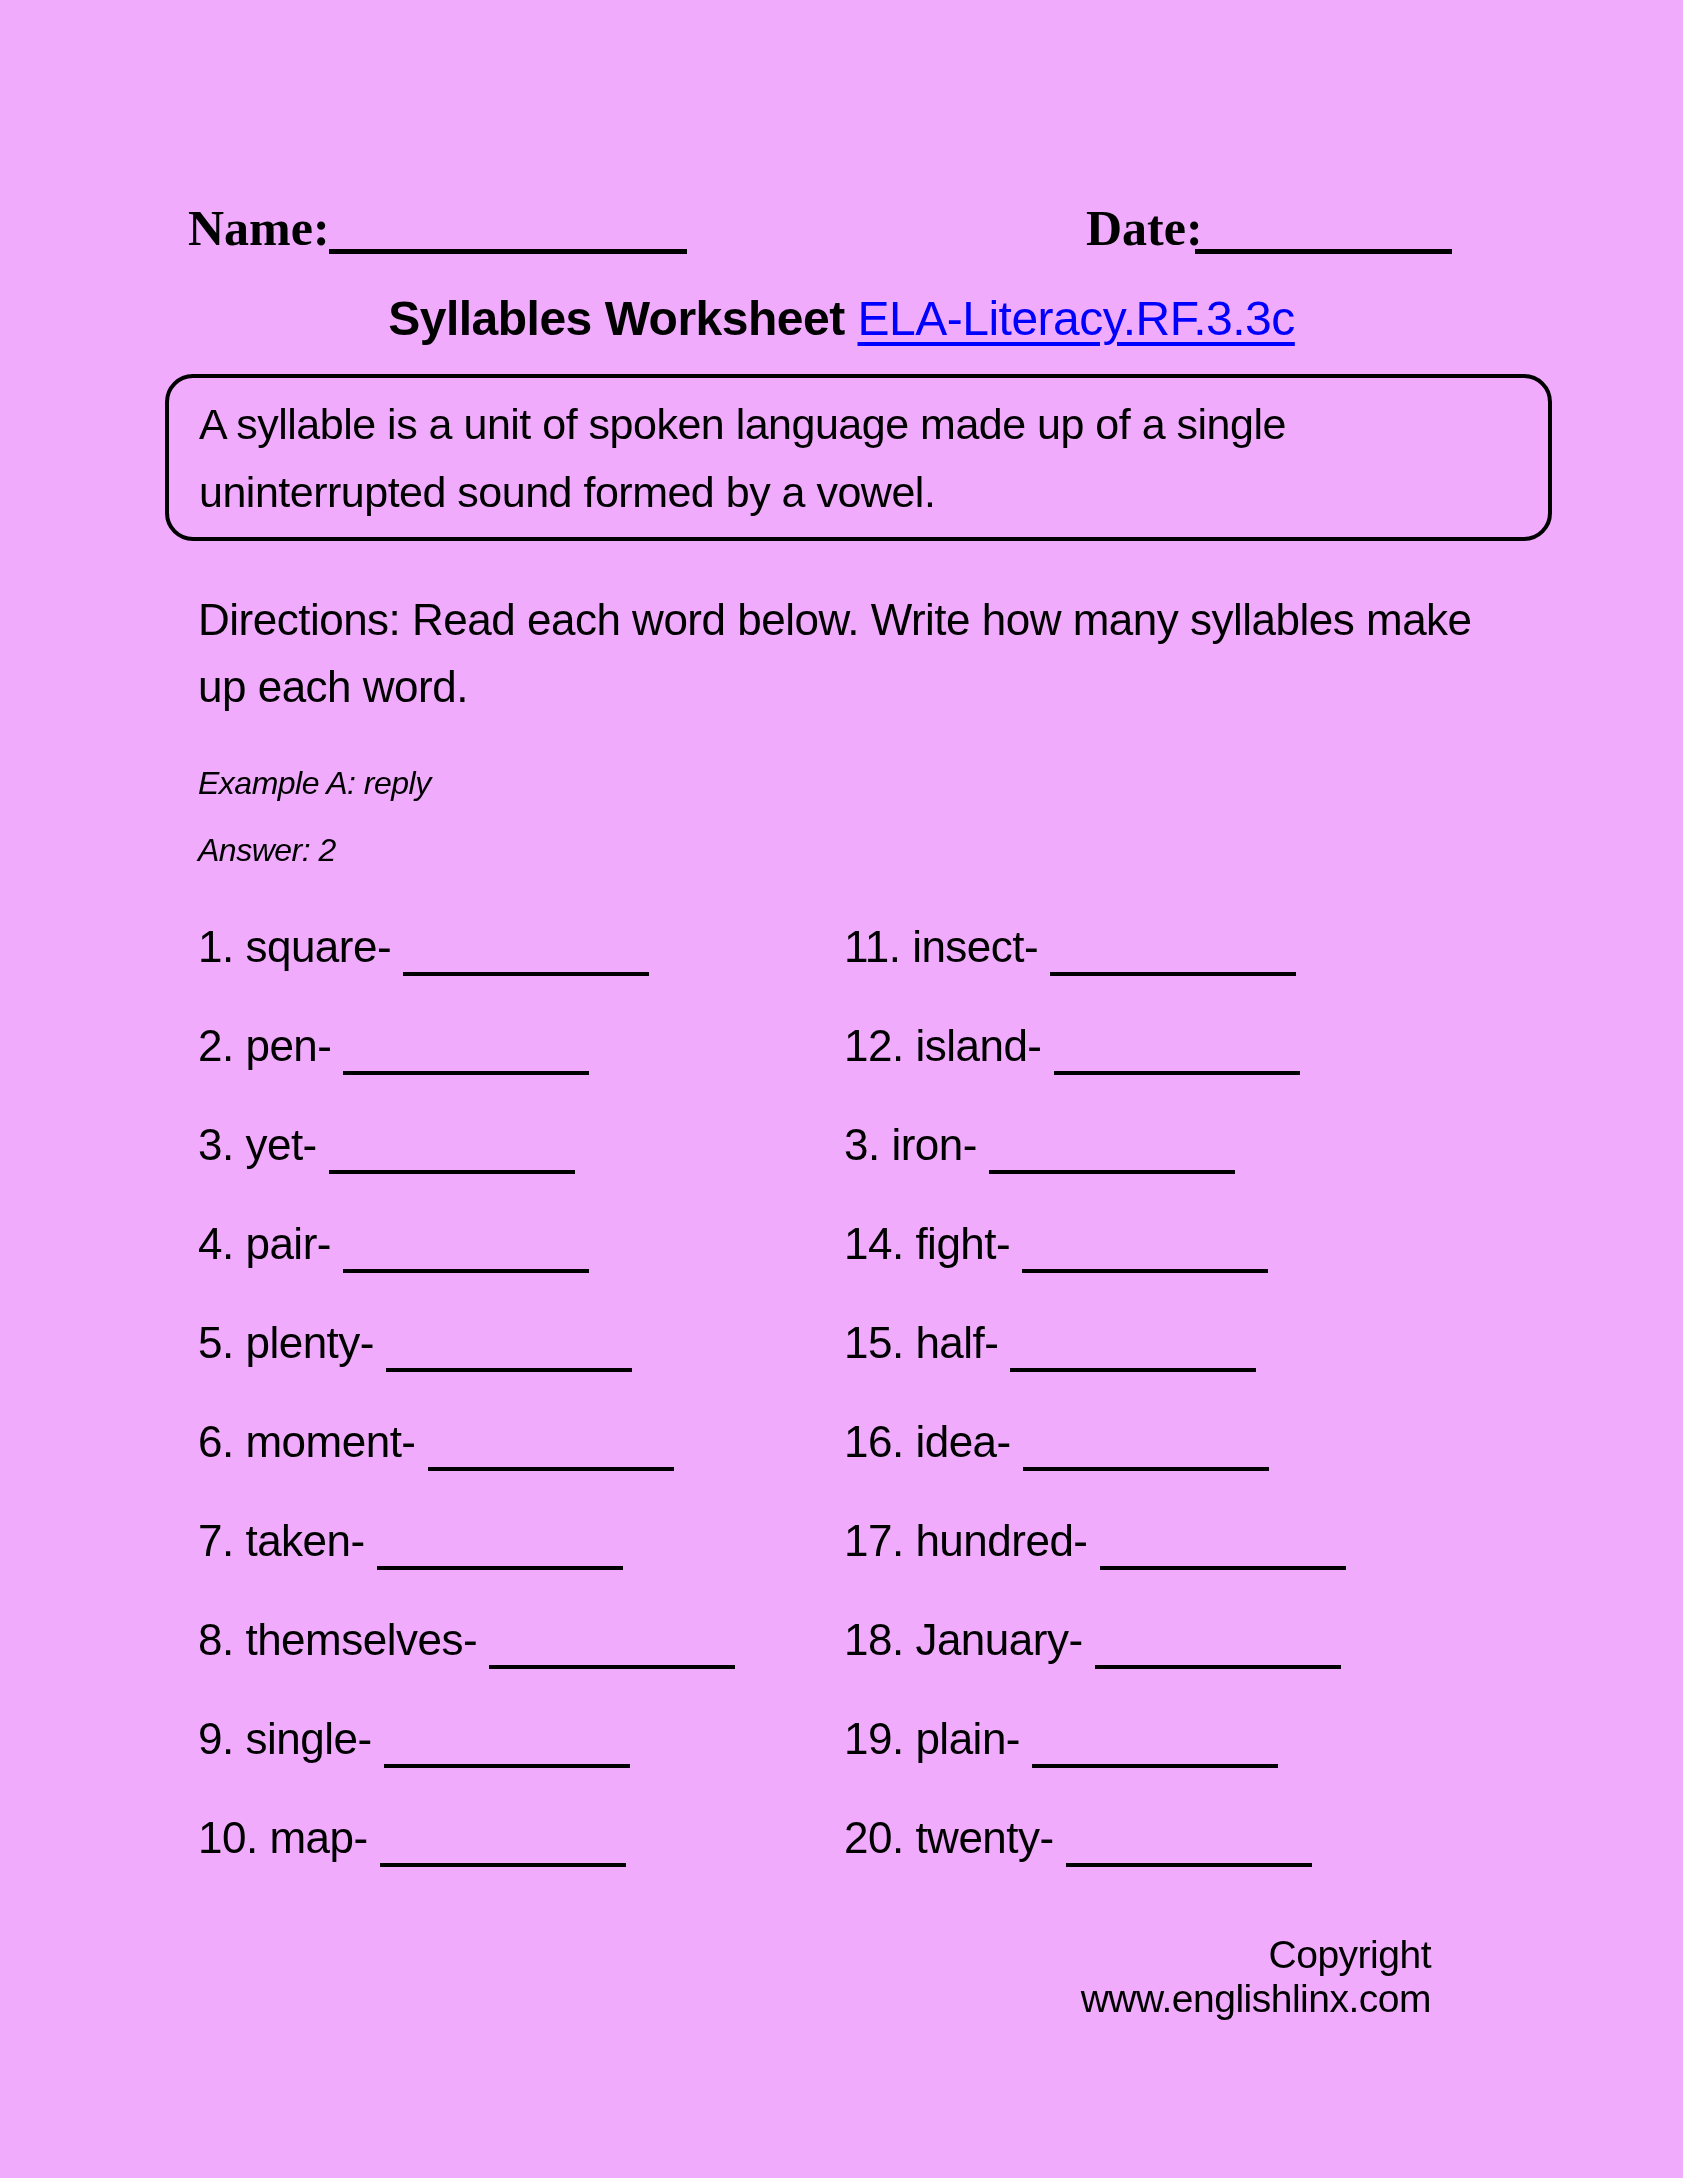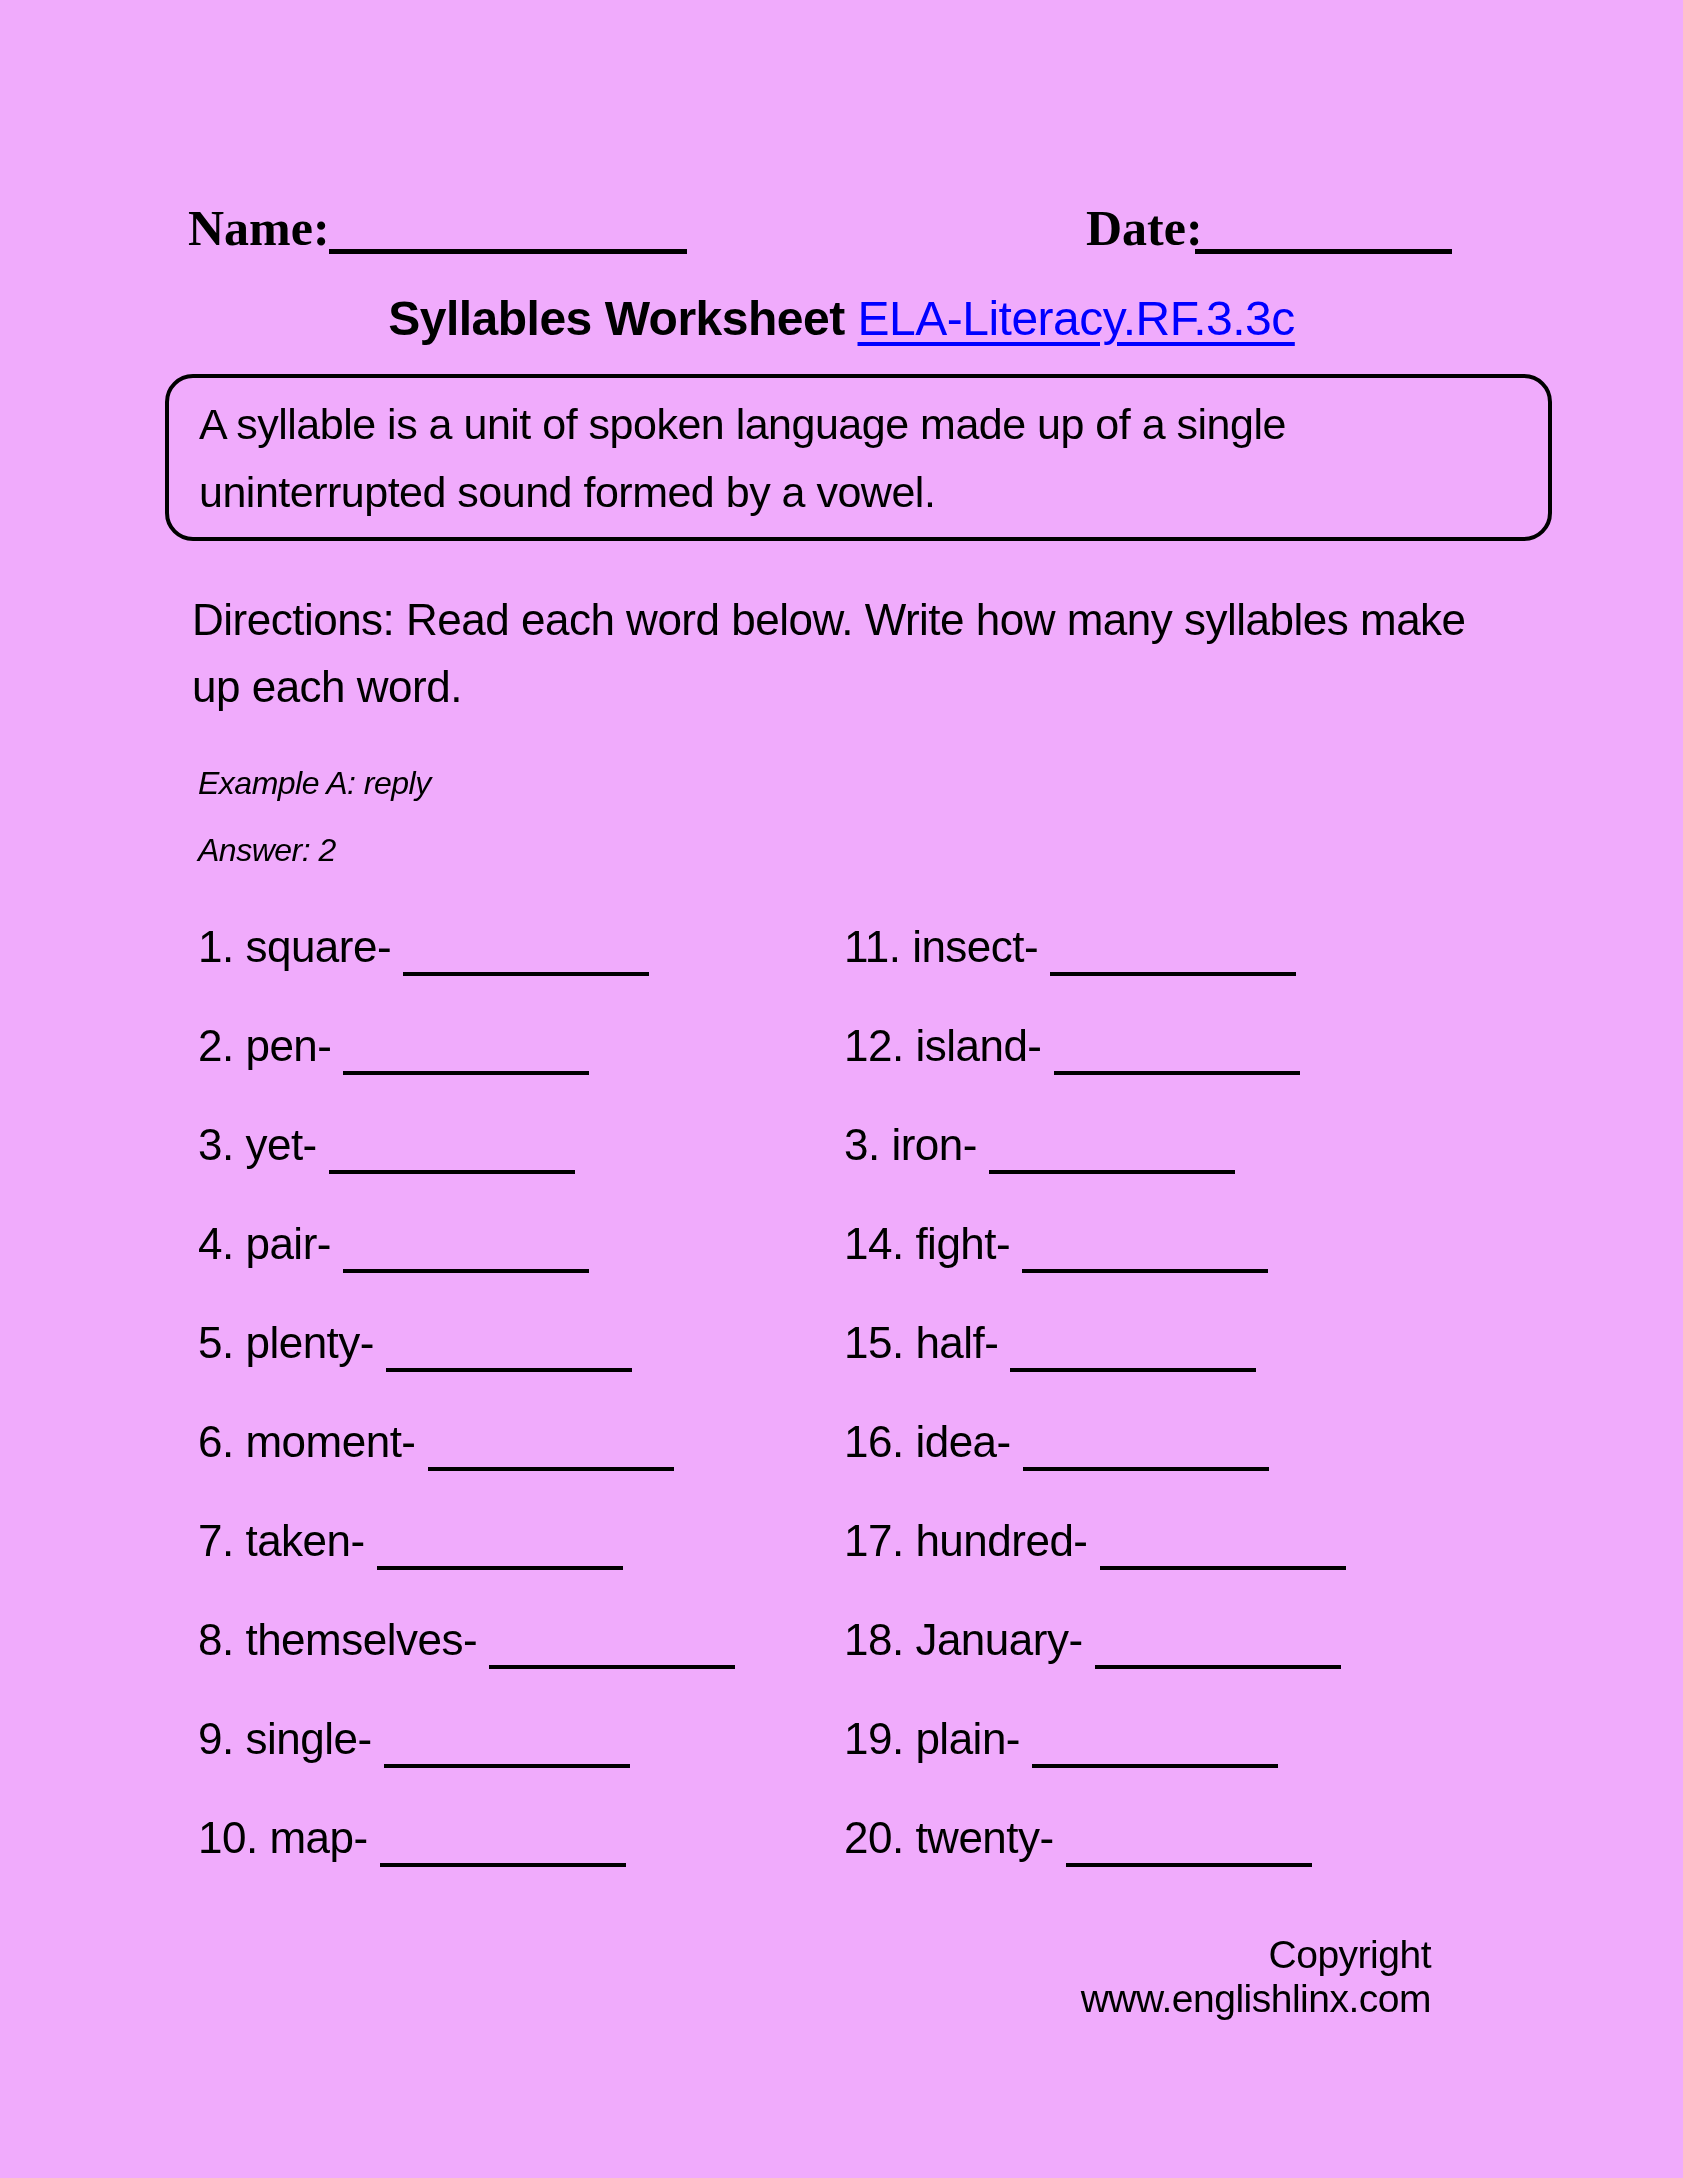--- a/index.html
+++ b/index.html
@@ -73,21 +73,21 @@
     top: 12px;
     width: 1317px;
     font-size: 43px;
     line-height: 68px;
     letter-spacing: -0.5px;
   }
 
   
   .directions {
     position: absolute;
-    left: 192px;
+    left: 198px;
     top: 586px;
     width: 1277px;
     font-size: 44px;
     line-height: 67px;
     letter-spacing: -0.5px;
   }
 
   
   .example {
     position: absolute;

